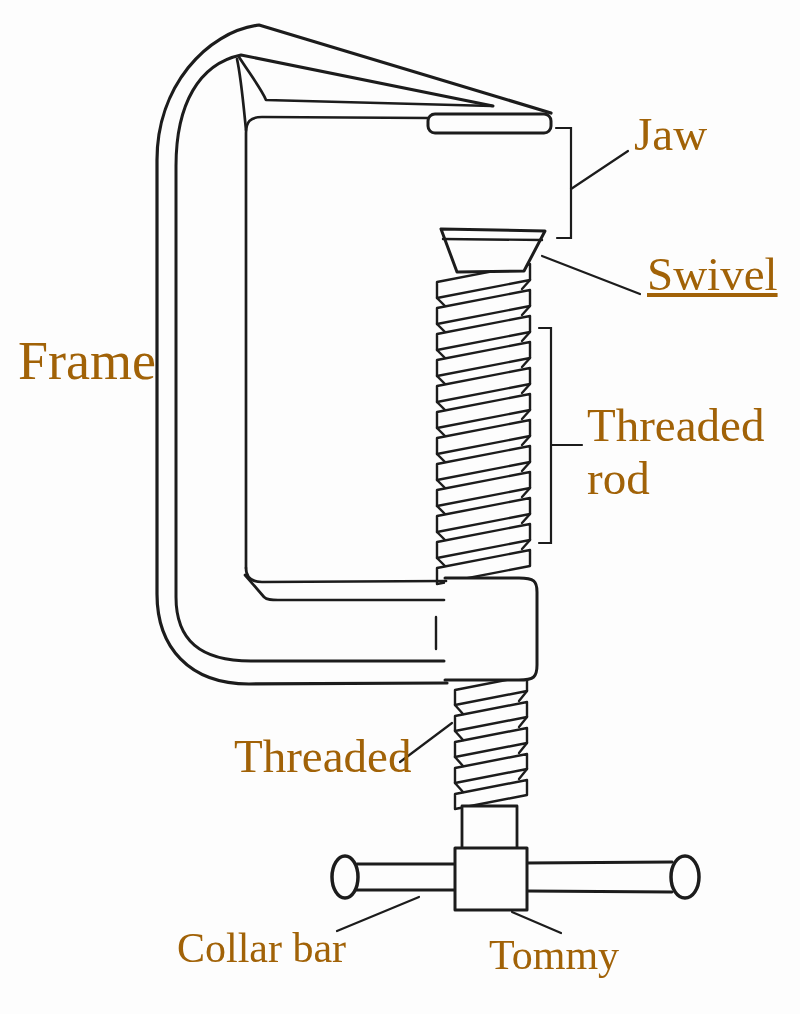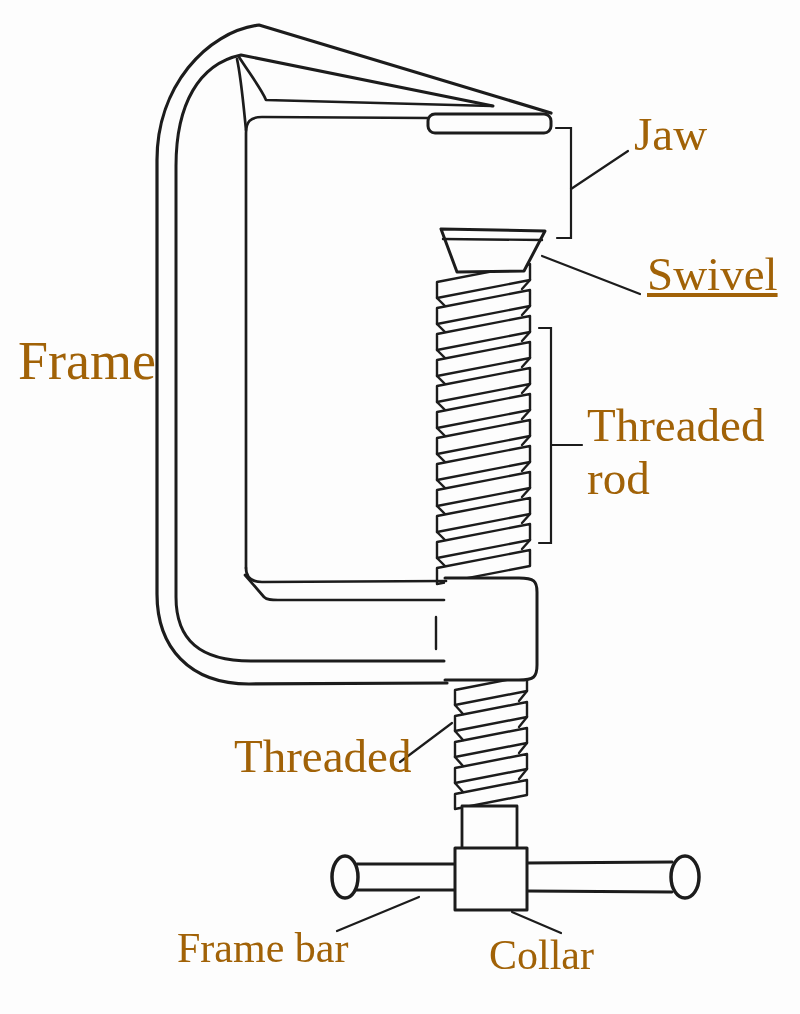--- a/index.html
+++ b/index.html
@@ -120,15 +120,15 @@
   <div class="lbl lbl-frame">Frame</div>
   <div class="lbl lbl-jaw">Jaw</div>
   <div class="lbl lbl-swivel">
     <span>Swivel</span><br>
   </div>
   <div class="lbl lbl-threadedrod">
     <span>Threaded</span><br>
     <span>rod</span>
   </div>
   <div class="lbl lbl-threads">Threaded</div>
-  <div class="lbl lbl-tommy">Frame bar</div>
-  <div class="lbl lbl-collar">Collar</div>
+  <div class="lbl lbl-tommy">Collar bar</div>
+  <div class="lbl lbl-collar">Tommy</div>
 </div>
 
 </body></html>

